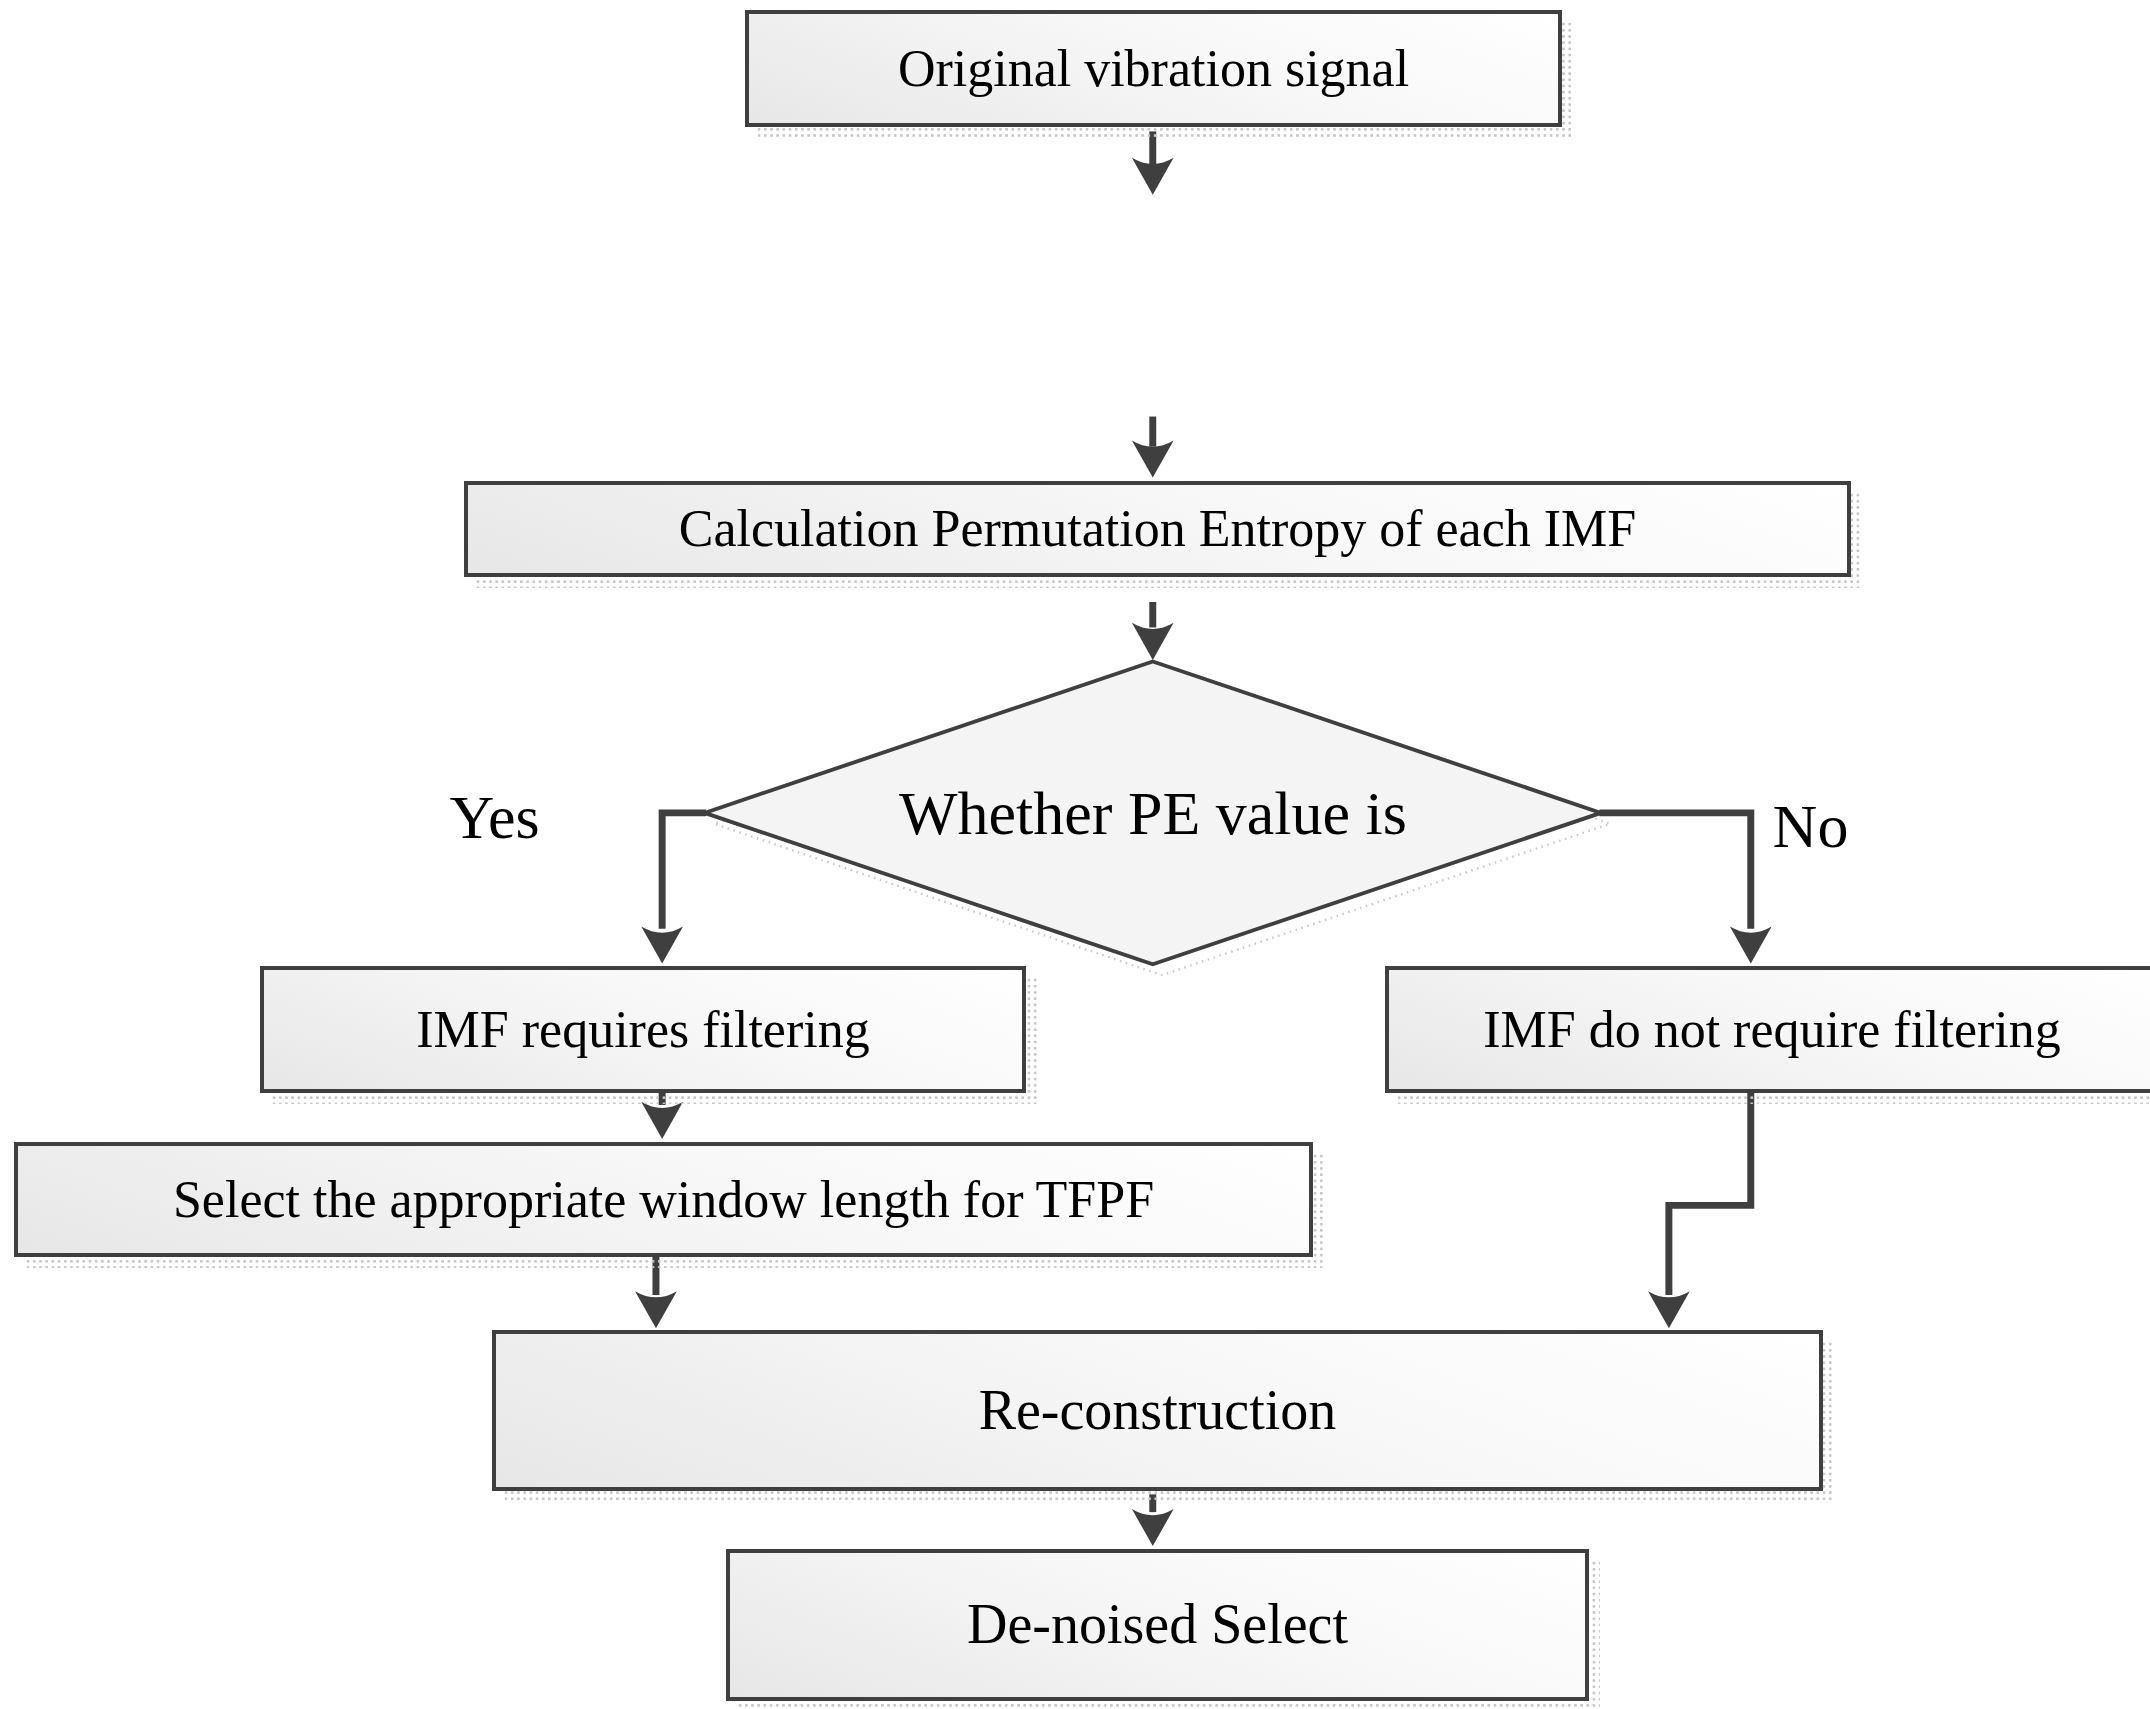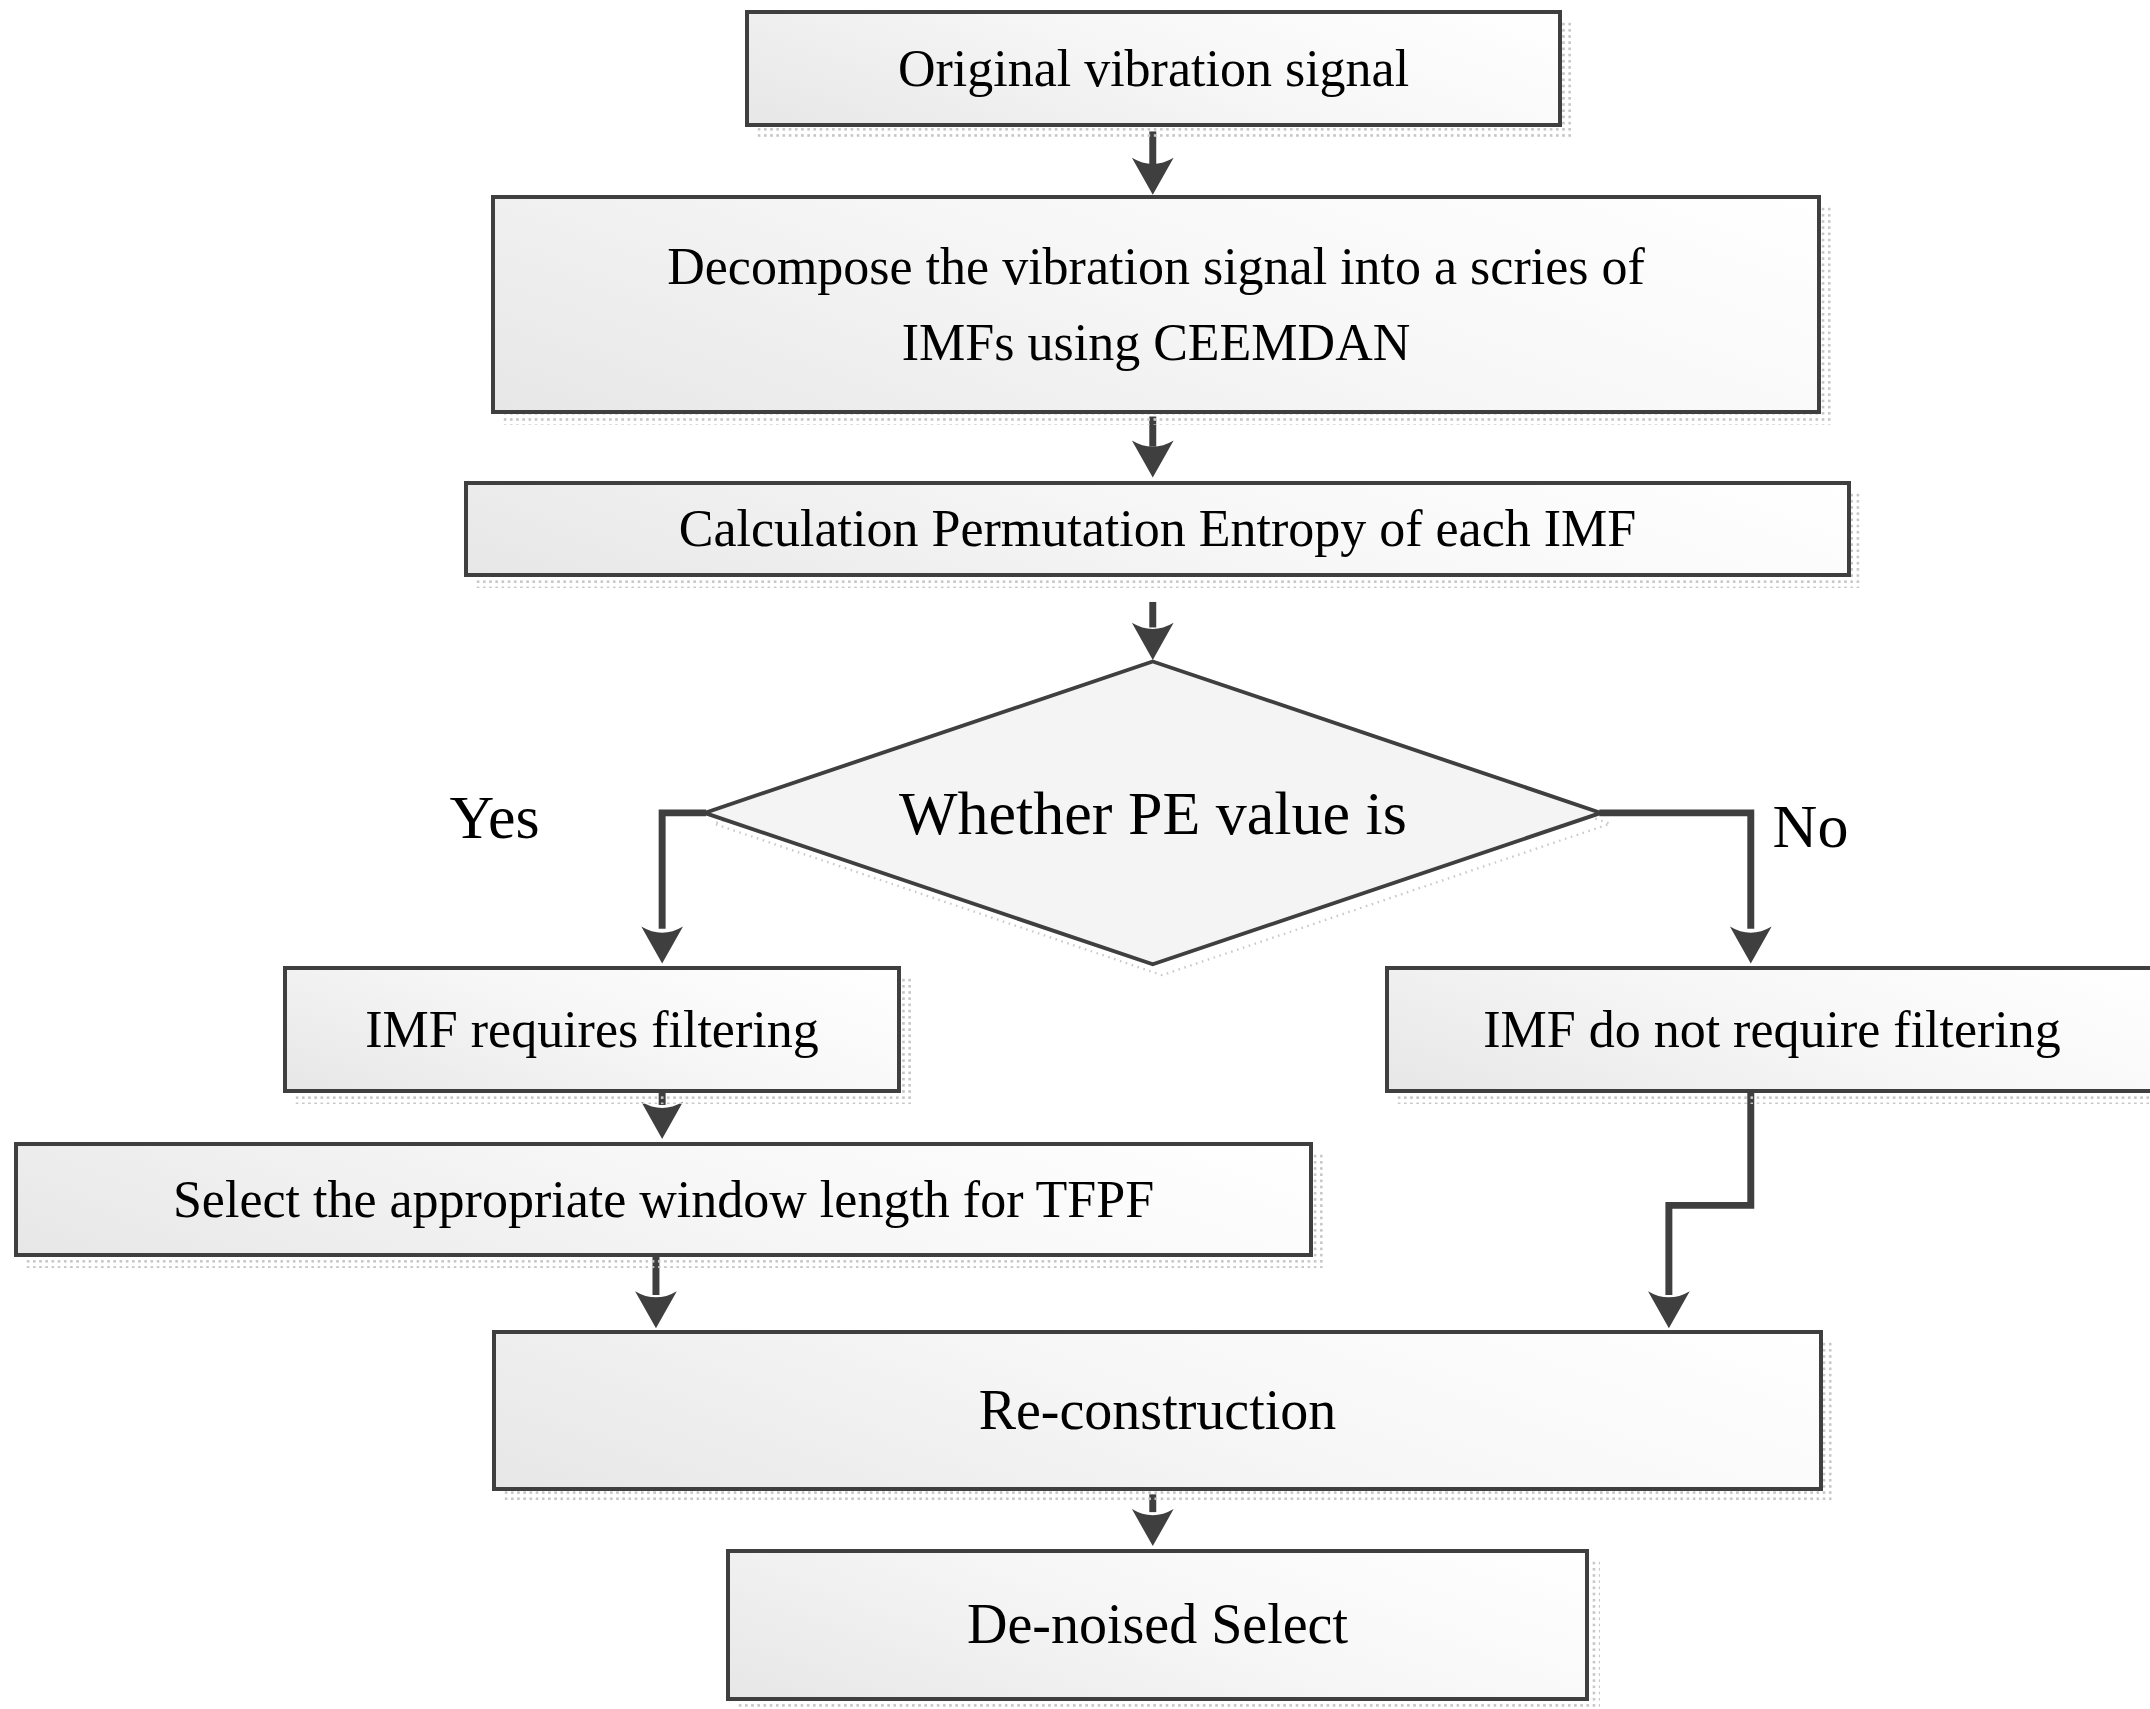--- a/index.html
+++ b/index.html
@@ -87,41 +87,35 @@
     <path class="edge" d="M1492,1934 L1492,1957"></path>
     <path class="arrowhead" d="M0,0 L-27,-48 Q0,-32 27,-48 Z" transform="translate(1492,2001)"></path>
   </svg>
 
   <div class="nodewrap" style="left:745px;top:10px;width:817px;height:117px">
     <div class="node">
       <span class="label">Original vibration signal</span>
     </div>
   </div>
 
-  <div class="nodewrap" style="left:491px;top:195px;width:1330px;height:219px">
-    <div class="node">
-      <span class="label">Decompose the vibration signal into a scries of</span>
-      <span class="label">IMFs using CEEMDAN</span>
-    </div>
-  </div>
 
   <div class="nodewrap" style="left:464px;top:481px;width:1387px;height:96px">
     <div class="node">
       <span class="label">Calculation Permutation Entropy of each IMF</span>
     </div>
   </div>
 
   <div class="decision-text" style="left:844px;top:680px;width:618px;height:267px">
     <span>Whether PE value is</span>
   </div>
 
   <div class="branch-label" style="left:417px;top:782px;width:155px">Yes</div>
   <div class="branch-label" style="left:1733px;top:791px;width:155px">No</div>
 
-  <div class="nodewrap" style="left:283px;top:966px;width:618px;height:127px">
+  <div class="nodewrap" style="left:260px;top:966px;width:766px;height:127px">
     <div class="node">
       <span class="label">IMF requires filtering</span>
     </div>
   </div>
 
   <div class="nodewrap" style="left:1385px;top:966px;width:774px;height:127px">
     <div class="node">
       <span class="label">IMF do not require filtering</span>
     </div>
   </div>

